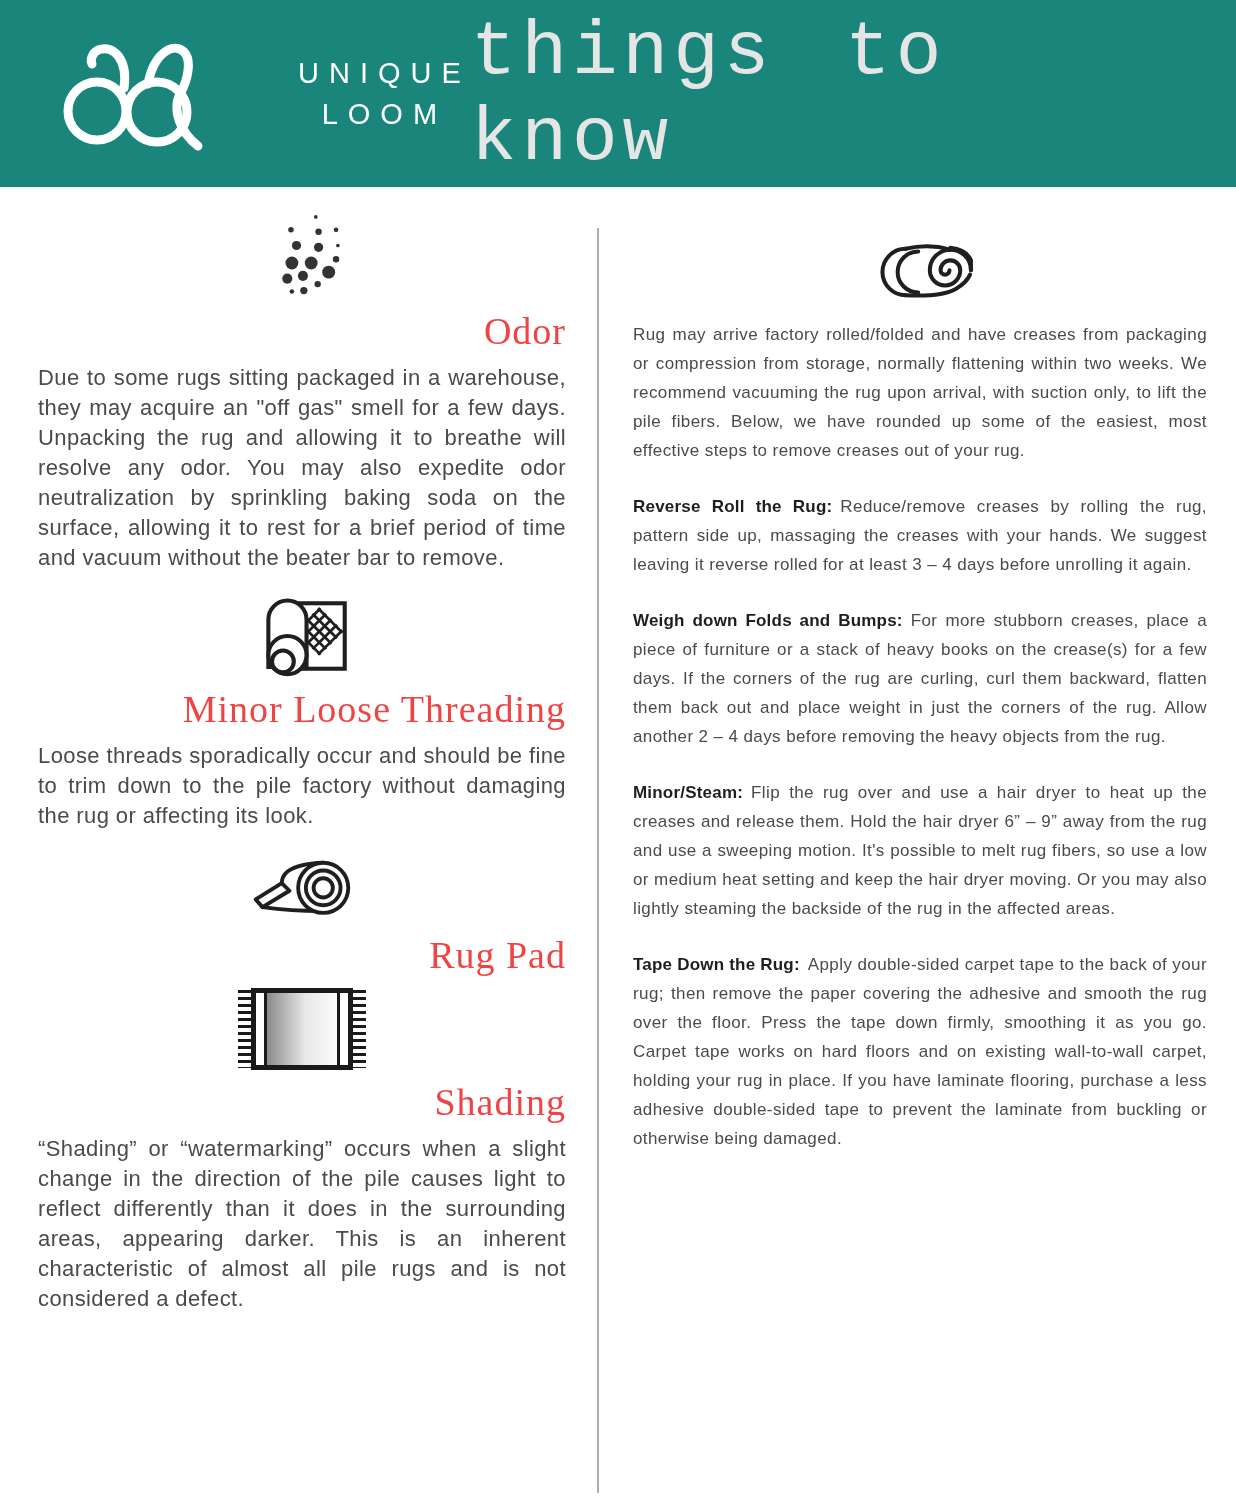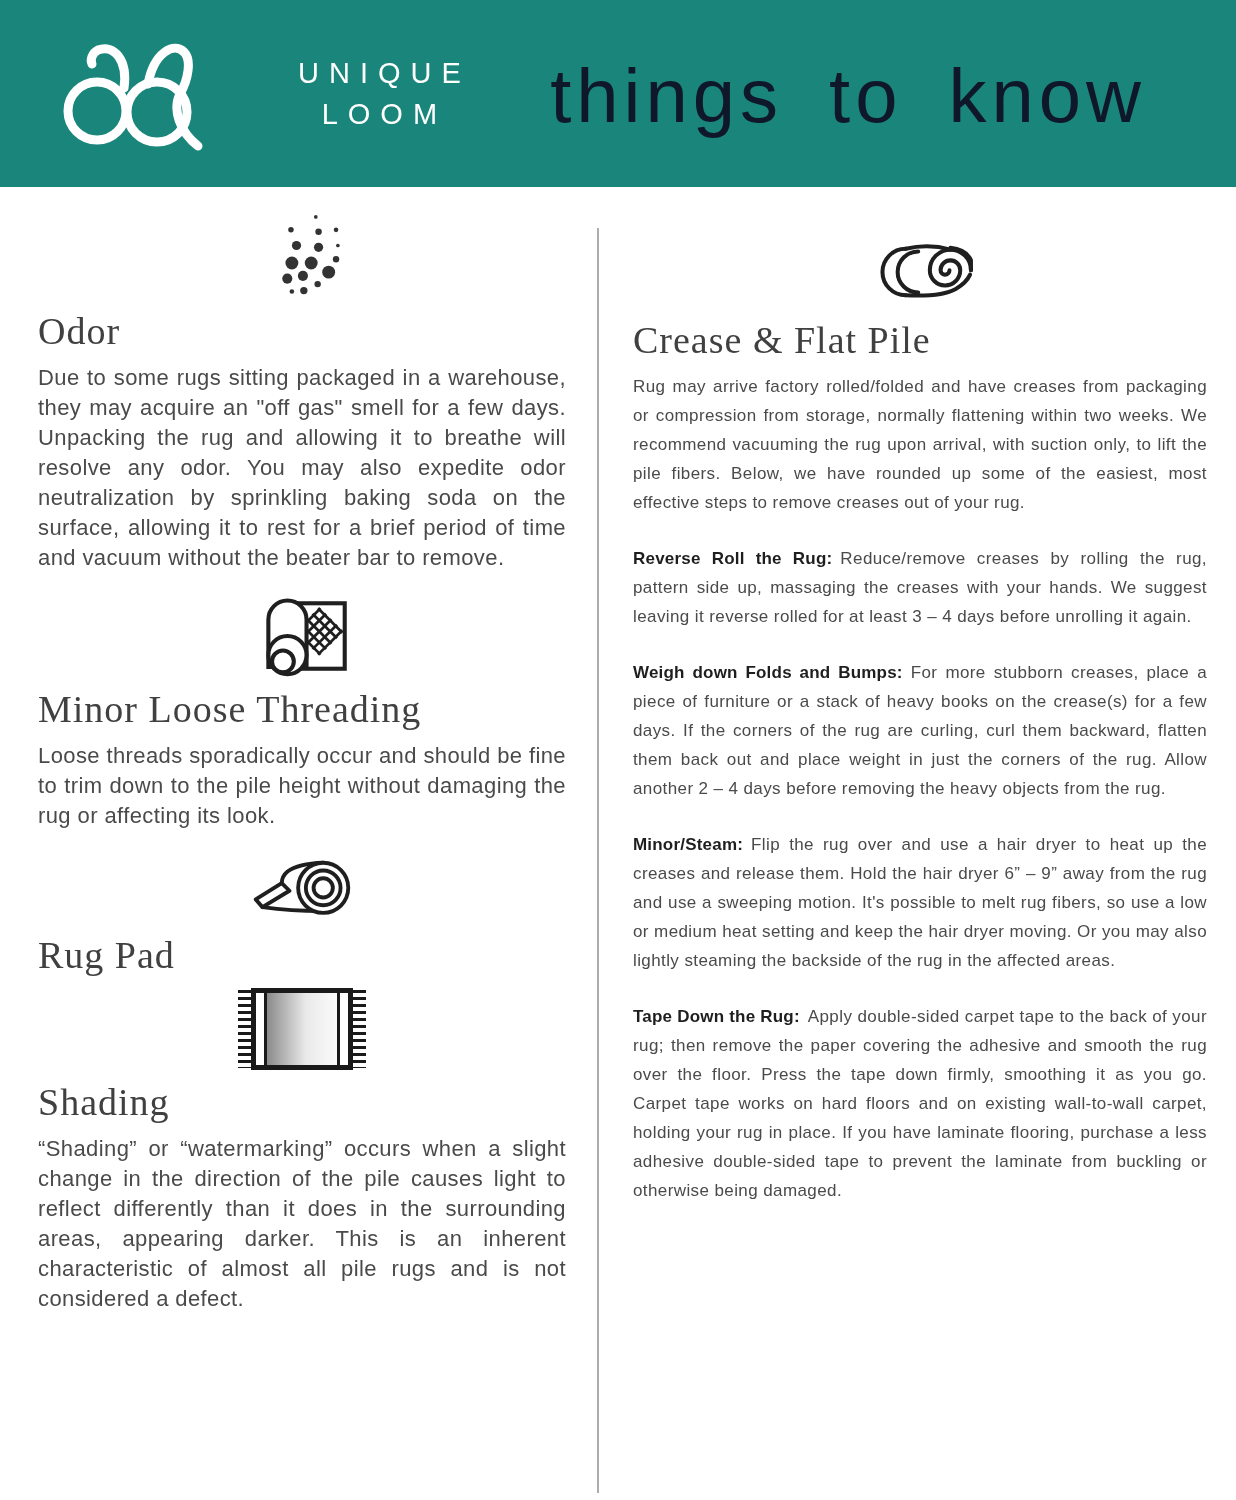--- a/index.html
+++ b/index.html
@@ -32,25 +32,25 @@
     color: #ffffff;
     font-size: 29px;
     letter-spacing: 10px;
     line-height: 1.38;
     text-align: center;
     display: flex;
     flex-direction: column;
   }
   .page-title {
     flex: 1;
-    text-align: right;
+    text-align: left;
     padding-right: 90px;
     padding-top: 4px;
-    color: #0f172a;
-    font-family: Liberation Sans, sans-serif;
+    color: #e5e5e5;
+    font-family: Liberation Mono, monospace;
     font-size: 76px;
     letter-spacing: 5px;
     word-spacing: 20px;
   }
 
   
   .divider {
     position: absolute;
     left: 597px;
     top: 228px;
@@ -65,22 +65,22 @@
   .icon-wrap {
     display: flex;
     justify-content: center;
     margin-bottom: 12px;
   }
   h3.sec-heading {
     font-family: "Liberation Serif", serif;
     font-weight: normal;
     font-size: 38px;
     line-height: 1.1;
-    color: #404040;
-    text-align: left;
+    color: #ef4444;
+    text-align: right;
     letter-spacing: 1px;
     margin: 0 0 10px 0;
   }
   .col p {
     margin: 0;
     color: #4A4A4A;
     text-align: justify;
     letter-spacing: 0.4px;
   }
   .col.left p  { font-size: 22px; line-height: 30px; }
@@ -182,21 +182,21 @@
             <line x1="0" y1="-19" x2="0" y2="19"></line>
             <line x1="8.5" y1="-19" x2="8.5" y2="19"></line>
             <line x1="17" y1="-19" x2="17" y2="19"></line>
           </g>
           <path d="M 18,92 L 18,40 A 21,21 0 0 1 60,40 L 60,92 Z" fill="#ffffff" stroke="#1f1f1f" stroke-width="4.5"></path>
           <circle cx="39" cy="79" r="21" fill="#ffffff" stroke="#1f1f1f" stroke-width="4.5"></circle>
           <circle cx="34" cy="86" r="12" fill="#ffffff" stroke="#1f1f1f" stroke-width="4.5"></circle>
         </svg>
       </div>
       <h3 class="sec-heading">Minor Loose Threading</h3>
-      <p>Loose threads sporadically occur and should be fine to trim down to the pile height without damaging the rug or affecting its look.</p>
+      <p>Loose threads sporadically occur and should be fine to trim down to the pile factory without damaging the rug or affecting its look.</p>
     </div>
 
     <div class="sec s3">
       <div class="icon-wrap">
         <svg width="108" height="78" viewBox="0 0 112 80">
           <path d="M 8,57 L 50,36 Q 64,30 78,30 L 78,70 L 24,70 Z" fill="#ffffff"></path>
           <path class="ln" d="M 78,18 Q 52,19 41,27 Q 35,32 35,39" stroke-width="4"></path>
           <path d="M 35,39 L 8,56 L 15,64 L 43,47 Z" fill="#ffffff" stroke="#1f1f1f" stroke-width="4" stroke-linejoin="round"></path>
           <path class="ln" d="M 15,64 Q 45,68 76,68" stroke-width="4"></path>
           <circle cx="78" cy="44" r="26" fill="#ffffff" stroke="#1f1f1f" stroke-width="4"></circle>
@@ -232,21 +232,20 @@
         <g class="ln" stroke-width="4.5">
           <path d="M 50,9 A 26,26 0 1 0 50,61"></path>
           <path d="M 64,12 A 22,22 0 1 0 64,58"></path>
           <path d="M 50,9 Q 76,3 100,10"></path>
           <path d="M 100,8 Q 118,10 123,22 L 123,33"></path>
           <path d="M 50,61 Q 90,63 106,54 Q 118,47 122,38"></path>
           <path d="M 123,33 A 23,23 0 0 0 77,33 A 17,17 0 0 0 111,33 A 11,11 0 0 0 89,33 A 5,5 0 0 0 99,33"></path>
         </g>
       </svg>
     </div>
-    <h3 class="sec-heading">Crease &amp; Flat Pile</h3>
     <p>Rug may arrive factory rolled/folded and have creases from packaging or compression from storage, normally flattening within two weeks. We recommend vacuuming the rug upon arrival, with suction only, to lift the pile fibers. Below, we have rounded up some of the easiest, most effective steps to remove creases out of your rug.</p>
 
     <p class="tip">
       <strong>Reverse Roll the Rug:</strong><span>Reduce/remove creases by rolling the rug, pattern side up, massaging the creases with your hands. We suggest leaving it reverse rolled for at least 3 – 4 days before unrolling it again.</span>
     </p>
     <p class="tip">
       <strong>Weigh down Folds and Bumps:</strong><span>For more stubborn creases, place a piece of furniture or a stack of heavy books on the crease(s) for a few days. If the corners of the rug are curling, curl them backward, flatten them back out and place weight in just the corners of the rug. Allow another 2 – 4 days before removing the heavy objects from the rug.</span>
     </p>
     <p class="tip">
       <strong>Minor/Steam:</strong><span>Flip the rug over and use a hair dryer to heat up the creases and release them. Hold the hair dryer 6” – 9” away from the rug and use a sweeping motion. It's possible to melt rug fibers, so use a low or medium heat setting and keep the hair dryer moving. Or you may also lightly steaming the backside of the rug in the affected areas.</span>

